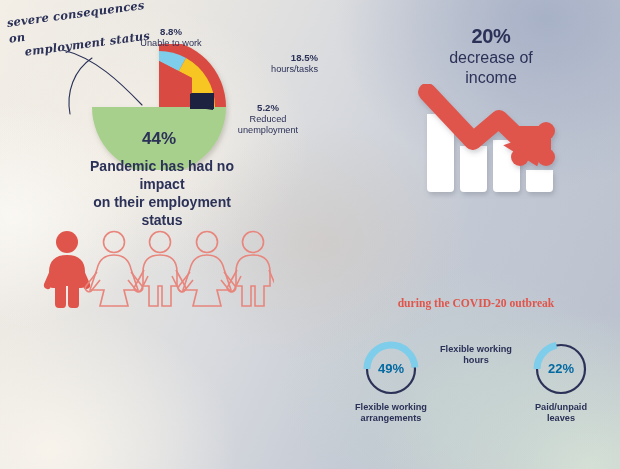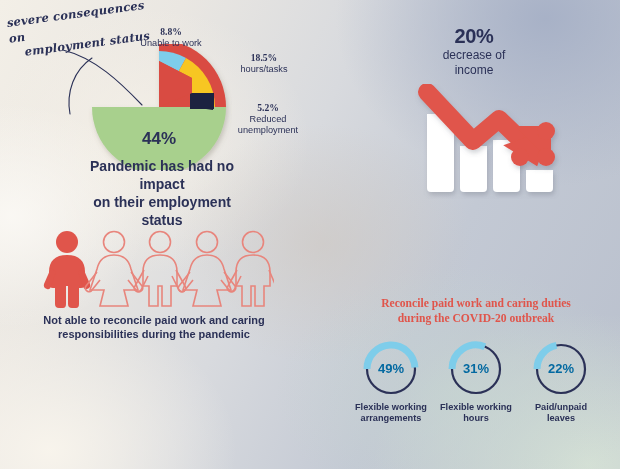--- a/index.html
+++ b/index.html
@@ -63,41 +63,41 @@
     line-height: 1.35;
     font-weight: 600;
     color: #2b3157;
     letter-spacing: 0.2px;
   }
   #handwriting .l2 { display:block; padding-left: 14px; }
   #leader-line { left: 0px; top: 10px; }
 
   
   .pie-label { font-size: 9.2px; line-height: 1.22; font-weight: 700; }
-  .pie-label .pct { display:block; font-size: 9.6px; font-weight: 800; font-family: Liberation Serif, serif; }
+  .pie-label .pct { display:block; font-size: 9.6px; font-weight: 800; }
   .pie-label .desc { display:block; font-weight: 400; }
 
   #lbl-unable { left: 123px; top: 26px; width: 96px; text-align: center; }
-  #lbl-reduced { left: 210px; top: 52px; width: 108px; text-align: center; }
+  #lbl-reduced { left: 210px; top: 52px; width: 108px; text-align: right; }
   #lbl-sudden { left: 218px; top: 102px; width: 100px; text-align: center; }
   #lbl-noimpact {
     left: 74px; top: 158px; width: 176px; text-align: center;
     font-size: 14px; font-weight: 700; line-height: 1.28;
   }
   #lbl-noimpact span { display:block; }
 
   
   #decrease-text {
-    left: 404px; top: 26px; width: 140px; text-align: center;
+    left: 421px; top: 26px; width: 140px; text-align: center;
   }
   #decrease-text .big {
     display:block; font-size: 20px; font-weight: 800; letter-spacing:-0.3px; line-height:1.05;
   }
   #decrease-text .sub {
-    display:block; font-size: 12px; font-weight: 400; line-height: 1.2; margin-top: 1px;
+    display:block; font-size: 16px; font-weight: 400; line-height: 1.2; margin-top: 1px;
   }
 
   
   #people-caption {
     left: 24px; top: 313px; width: 260px; text-align: center;
     font-size: 11px; font-weight: 700; line-height: 1.3;
   }
   #people-caption span { display:block; }
 
   
@@ -265,52 +265,40 @@
     </g>
 
     <g fill="none" stroke="#e8857c" stroke-width="1.6">
       <circle cx="211" cy="14" r="10.5"></circle>
       <path d="M211 27 C 200 27, 194 33, 194 44 L194 58 L200 58 L200 78 L209 78 L209 58 L213 58 L213 78 L222 78 L222 58 L228 58 L228 44 C228 33, 222 27, 211 27 Z"></path>
       <path d="M195 42 L186 58 Q184 61 187 63 Q190 65 192 62 L199 48"></path>
       <path d="M227 42 L233 56"></path>
     </g>
   </svg>
 
-  <div class="abs" id="people-caption">
-    <span>Not able to reconcile paid work and caring</span>
-    <span>responsibilities during the pandemic</span>
-  </div>
 
   <div class="abs" id="donut-title">
-    <span>Reconcile paid work and caring duties</span>
     <span>during the COVID-20 outbreak</span>
   </div>
 
   <div class="donut-group" id="donut-0">
     <div class="donut-wrap">
       <svg width="58" height="58" viewBox="0 0 58 58">
         <circle cx="29" cy="29" r="24" fill="none" stroke="#2b3157" stroke-width="2.2"></circle>
         <path id="arc-0" fill="none" stroke="#7ecdea" stroke-width="7" stroke-linecap="butt" d="M 5 29.000000000000004 A 24 24 0 0 1 52.952641482278516 27.49302753129648"></path>
       </svg>
       <div class="donut-val">49%</div>
     </div>
     <div class="donut-cap">
       <span>Flexible working</span>
       <span>arrangements</span>
     </div>
   </div>
 
   <div class="donut-group" id="donut-1">
-    <div class="donut-wrap">
-      <svg width="58" height="58" viewBox="0 0 58 58">
-        <circle cx="29" cy="29" r="24" fill="none" stroke="#2b3157" stroke-width="2.2"></circle>
-        <path id="arc-1" fill="none" stroke="#7ecdea" stroke-width="7" stroke-linecap="butt" d="M 5 29.000000000000004 A 24 24 0 0 1 37.83498926443228 6.685364338681971"></path>
-      </svg>
-      <div class="donut-val">31%</div>
-    </div>
     <div class="donut-cap">
       <span>Flexible working</span>
       <span>hours</span>
     </div>
   </div>
 
   <div class="donut-group" id="donut-2">
     <div class="donut-wrap">
       <svg width="58" height="58" viewBox="0 0 58 58">
         <circle cx="29" cy="29" r="24" fill="none" stroke="#2b3157" stroke-width="2.2"></circle>

